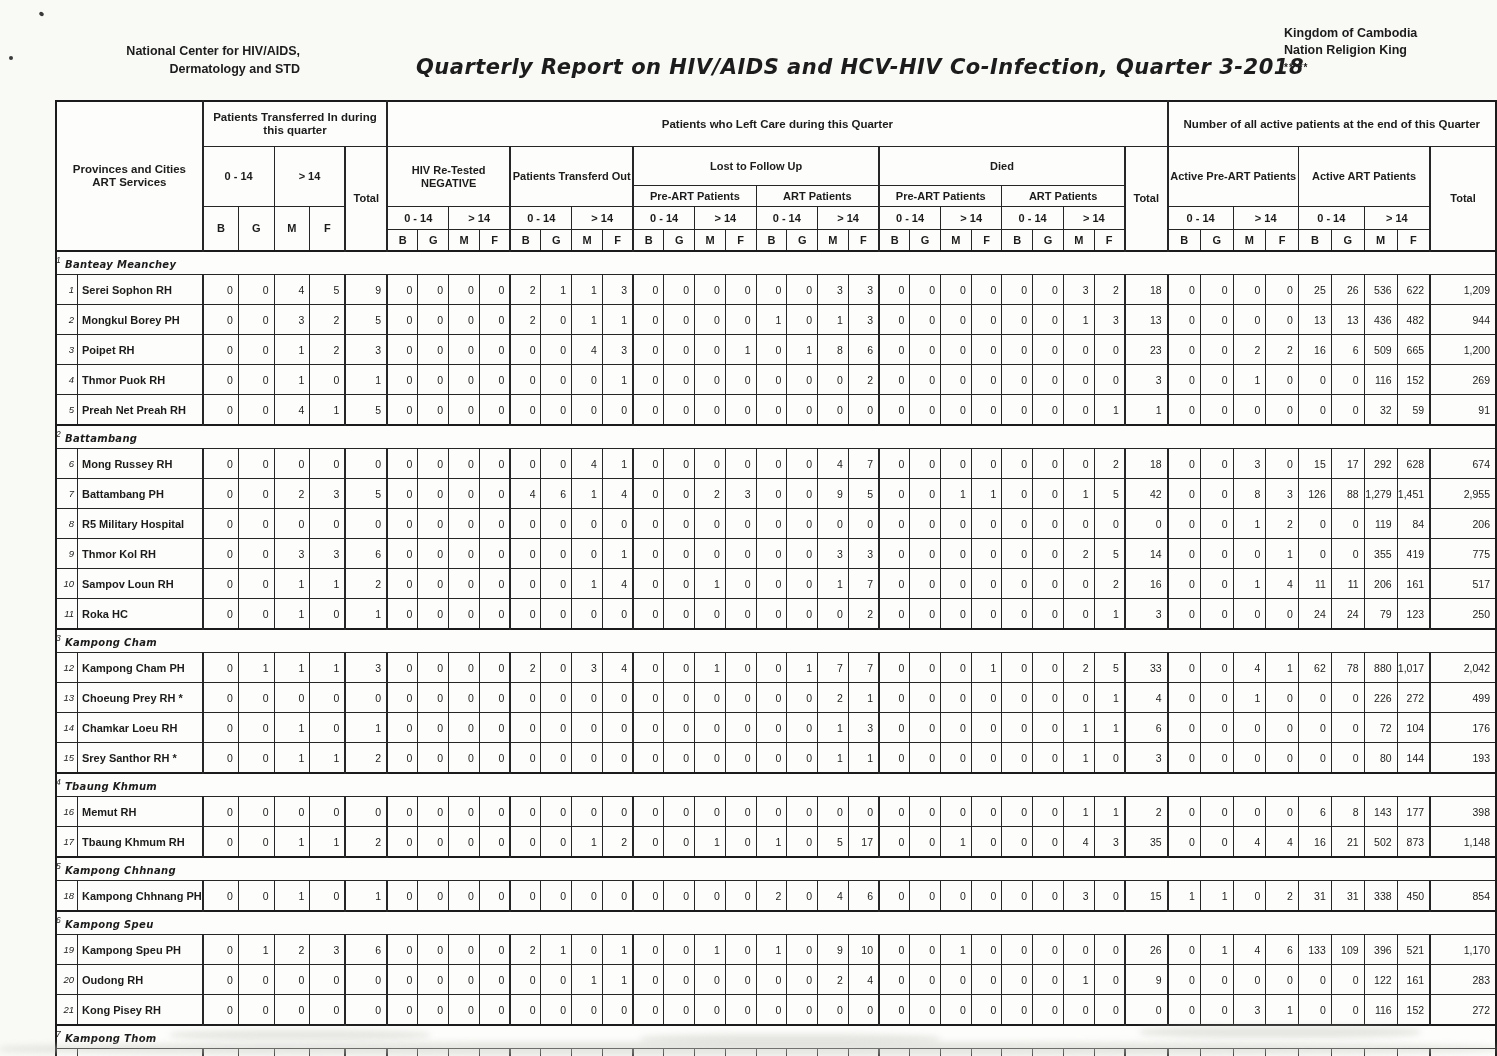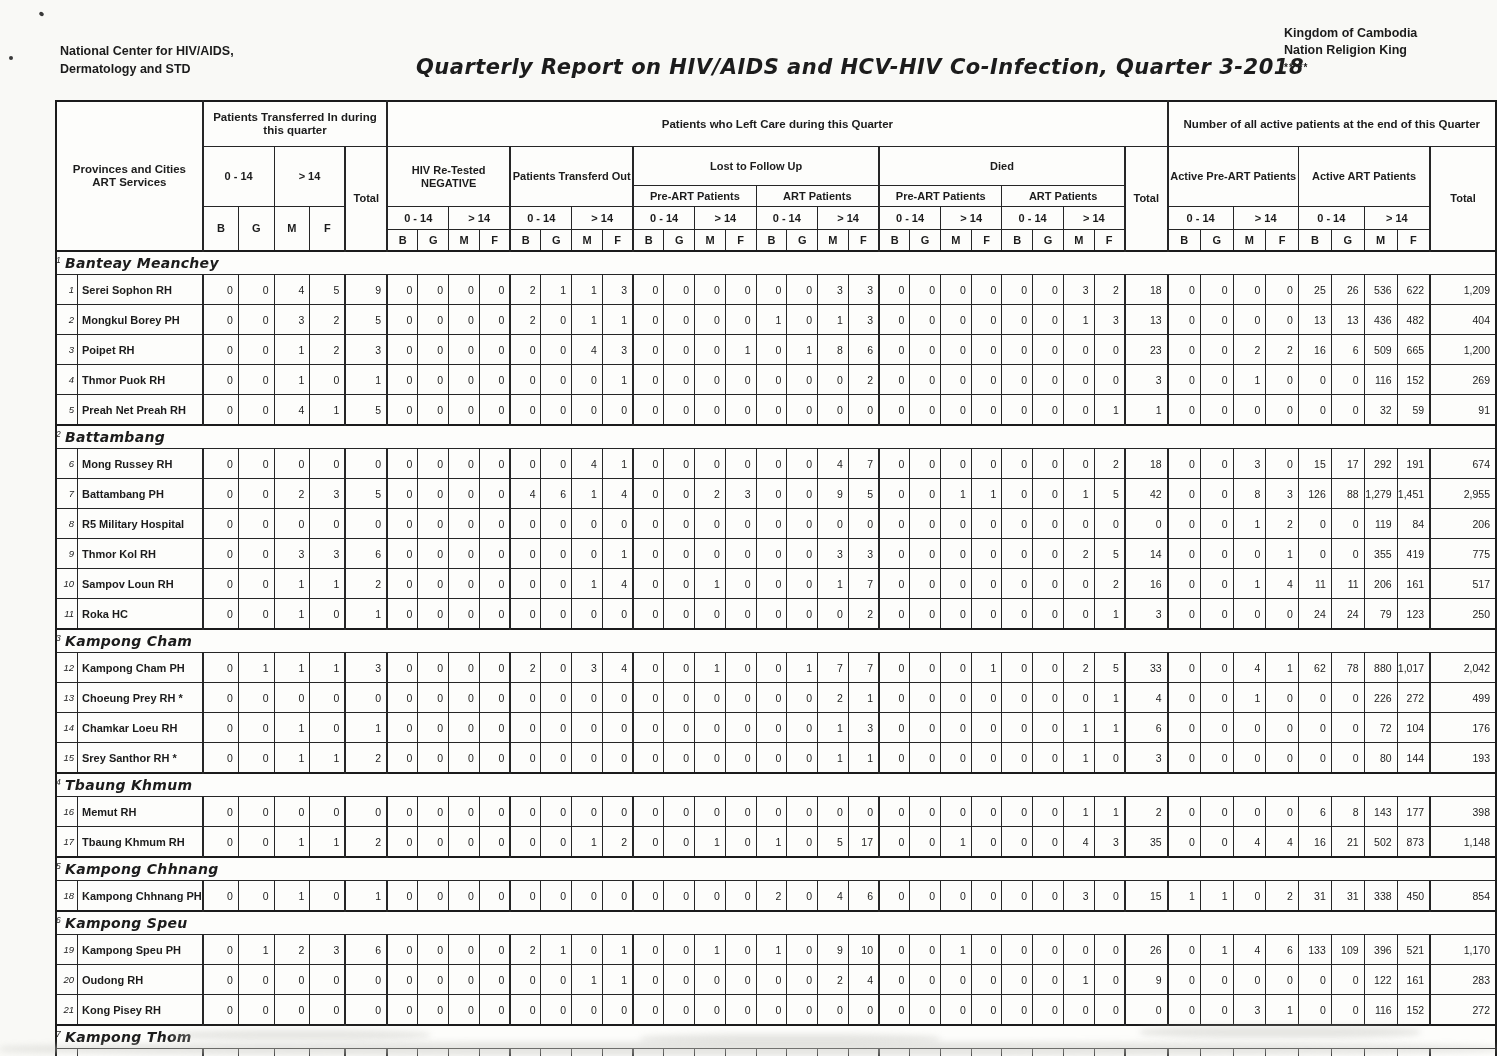--- a/index.html
+++ b/index.html
@@ -2,21 +2,21 @@
 <html><head>
 <meta charset="utf-8">
 <style>
   html,body{margin:0;padding:0;}
   body{
     width:1497px;height:1056px;position:relative;overflow:hidden;
     background:#f9f9f6;
     font-family:"Liberation Sans", sans-serif;color:#1c1c1c;
   }
   
-  .org{position:absolute;left:60px;top:42px;width:240px;text-align:left;
+  .org{position:absolute;left:60px;top:42px;width:240px;text-align:right;
        font-size:12.5px;font-weight:bold;line-height:18px;}
   .title{position:absolute;left:360px;top:55px;width:1000px;text-align:center;
        font-family:"DejaVu Sans", sans-serif;font-style:italic;font-weight:bold;
        font-size:21px;letter-spacing:.5px;}
   .kingdom{position:absolute;left:1284px;top:25px;width:240px;text-align:left;
        font-size:12.5px;font-weight:bold;line-height:17px;}
   .stars{font-size:10px;letter-spacing:1px;font-weight:bold;}
   .speck{position:absolute;background:#3a3a3a;border-radius:50%;}
   .speck.s1{left:39px;top:12px;width:5px;height:4px;transform:rotate(40deg);}
   .speck.s2{left:9px;top:56px;width:4px;height:4px;}
@@ -38,21 +38,21 @@
   thead tr.r5 th{height:20px;}
   td.v{font-size:10.5px;text-align:right;padding-right:5px;height:29px;}
   td.namecell{font-size:11px;height:29px;}
   .namecell .inner{display:flex;align-items:center;height:100%;}
   .rownum{flex:0 0 17px;text-align:right;padding-right:3px;font-style:italic;
           font-size:9.5px;border-right:1px solid #262626;height:100%;
           display:flex;align-items:center;justify-content:flex-end;}
   .fname{padding-left:4px;white-space:nowrap;font-weight:bold;}
   tr.provrow td{height:22px;border-top:2px solid #1b1b1b;position:relative;}
   .provname{font-family:"DejaVu Sans", sans-serif;font-style:italic;font-weight:bold;
-            font-size:14px;padding-left:8px;letter-spacing:.3px;}
+            font-size:10px;padding-left:8px;letter-spacing:.3px;}
   .provnum{position:absolute;left:-1px;top:3px;font-size:8.5px;font-style:italic;}
 </style>
 </head>
 <body>
 
 <div class="speck s1"></div>
 <div class="speck s2"></div>
 
 <div class="org">
   <div>National Center for HIV/AIDS,</div>
@@ -254,21 +254,21 @@
           <td class="v">3</td>
           <td class="v bl">13</td>
           <td class="v bl">0</td>
           <td class="v">0</td>
           <td class="v">0</td>
           <td class="v">0</td>
           <td class="v">13</td>
           <td class="v">13</td>
           <td class="v">436</td>
           <td class="v">482</td>
-          <td class="v bl">404</td>
+          <td class="v bl">944</td>
         </tr>
         <tr>
           <td class="namecell">
             <div class="inner">
               <span class="rownum">3</span>
               <span class="fname">Poipet RH</span>
             </div>
           </td>
           <td class="v bl">0</td>
           <td class="v">0</td>
@@ -444,21 +444,21 @@
           <td class="v">0</td>
           <td class="v">2</td>
           <td class="v bl">18</td>
           <td class="v bl">0</td>
           <td class="v">0</td>
           <td class="v">3</td>
           <td class="v">0</td>
           <td class="v">15</td>
           <td class="v">17</td>
           <td class="v">292</td>
-          <td class="v">191</td>
+          <td class="v">628</td>
           <td class="v bl">674</td>
         </tr>
         <tr>
           <td class="namecell">
             <div class="inner">
               <span class="rownum">7</span>
               <span class="fname">Battambang PH</span>
             </div>
           </td>
           <td class="v bl">0</td>

